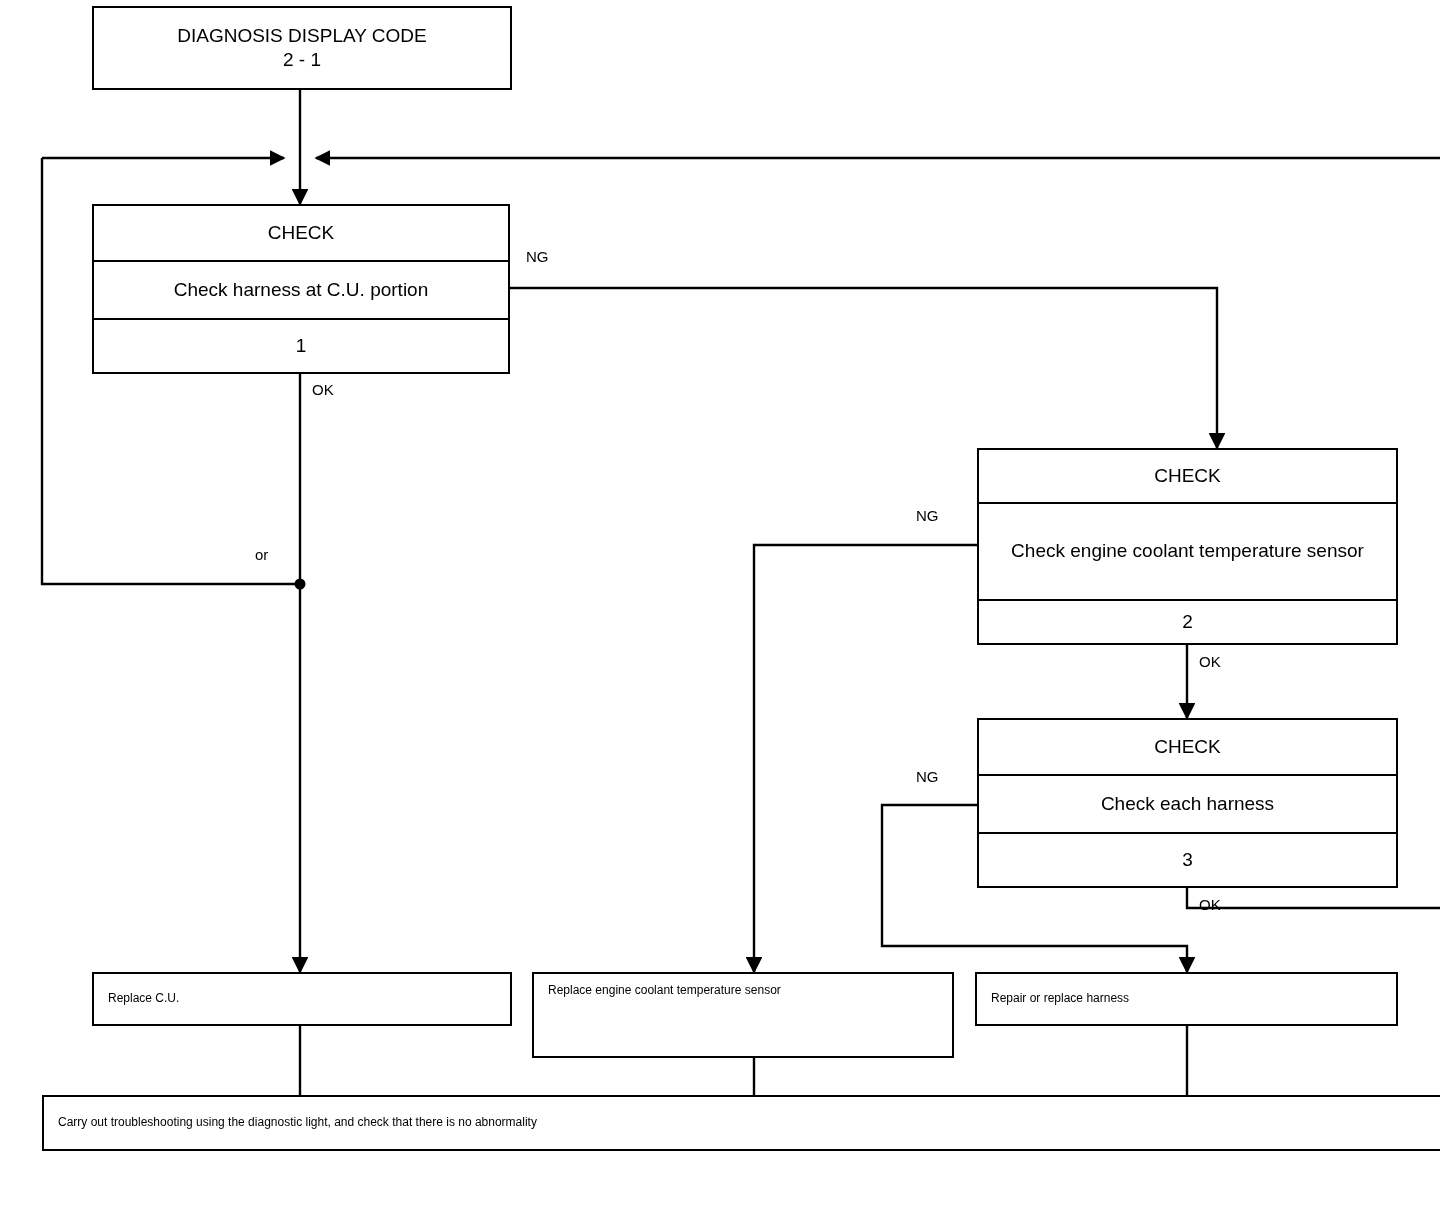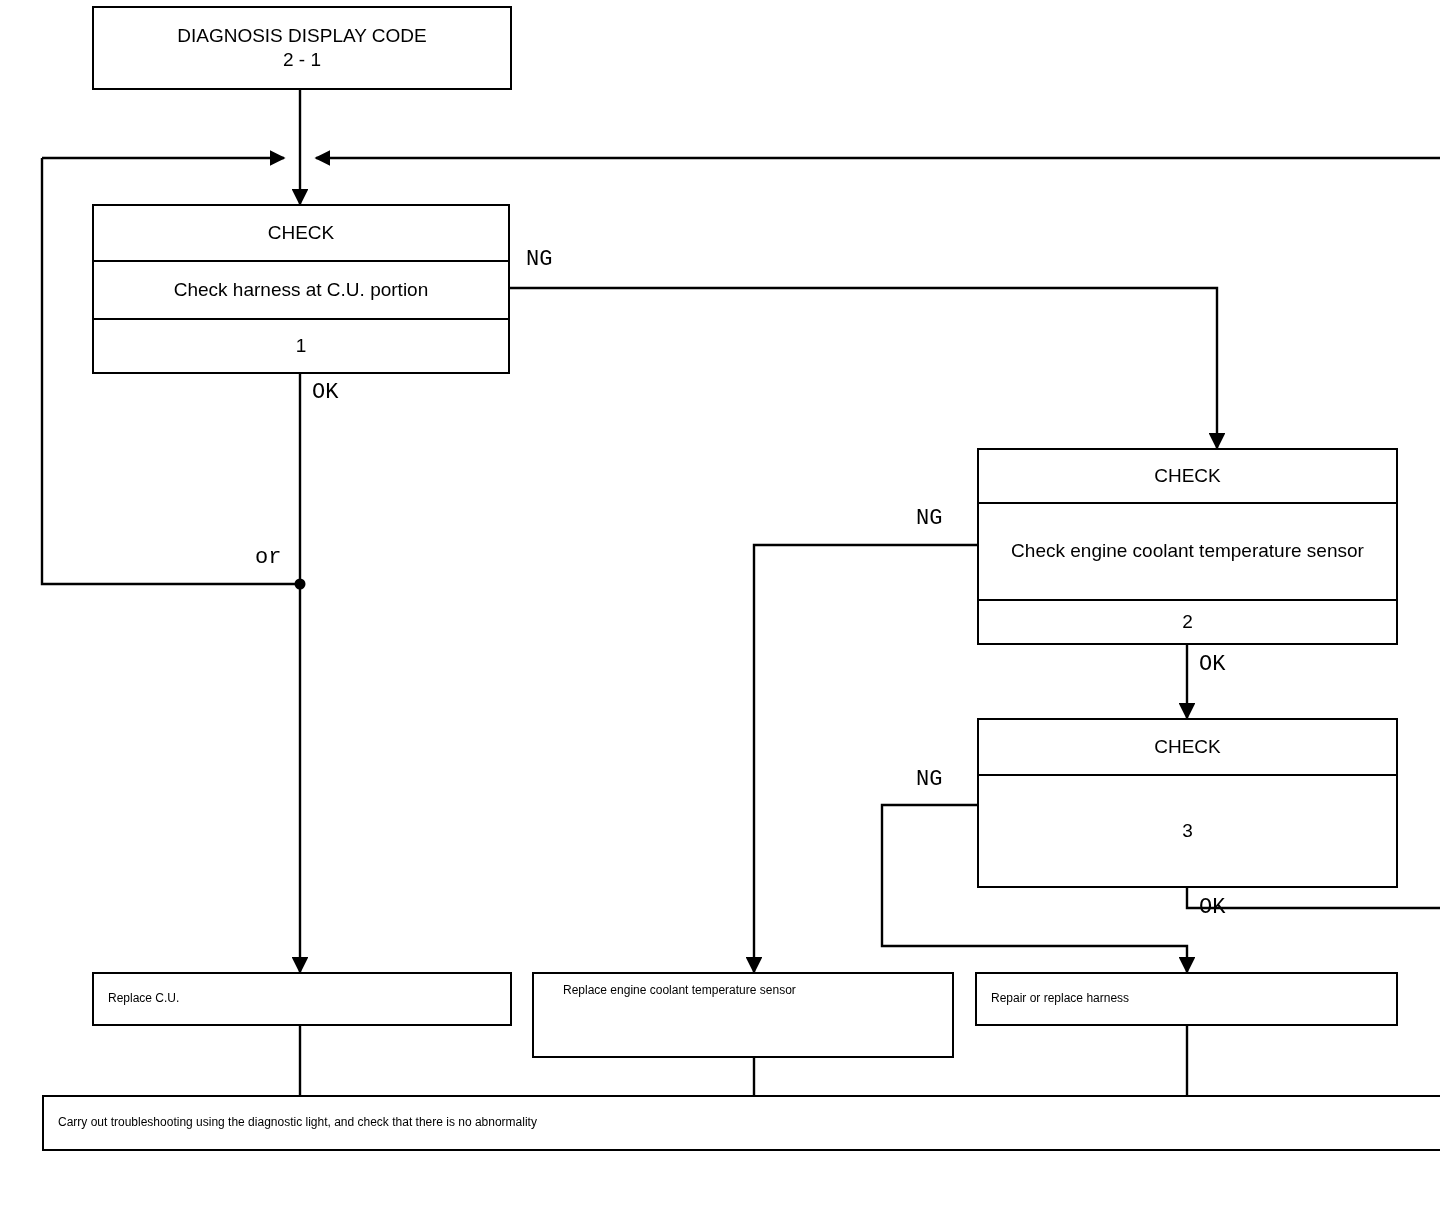--- a/index.html
+++ b/index.html
@@ -61,25 +61,24 @@
     text-align: left;
     padding: 9px 14px;
     font-size: 12px;
     line-height: 1.32;
   }
   .node.plain.center .body {
     align-items: center;
   }
   .edge-label {
     position: absolute;
-    font-size: 22px;
+    font-size: 15px;
     line-height: 1;
     white-space: nowrap;
     background: transparent;
-    font-family: Liberation Mono, monospace;
   }
 </style>
 </head>
 <body>
 
 <div id="page">
 
   <svg id="wires" viewBox="0 0 1440 1208" width="1440" height="1208">
     <defs>
       <marker id="arrow" viewBox="0 0 10 10" refX="9" refY="5" markerWidth="7" markerHeight="7" orient="auto-start-reverse">
@@ -135,28 +134,29 @@
   </div>
 
   <div class="node" style="left:945px; top:448px; width:421px; height:197px;">
     <div class="row" style="height:52px;">CHECK</div>
     <div class="row" style="height:97px;">Check engine coolant temperature sensor</div>
     <div class="row" style="flex:1;">2</div>
   </div>
 
   <div class="node" style="left:945px; top:718px; width:421px; height:170px;">
     <div class="row" style="height:54px;">CHECK</div>
+    <div class="row" style="height:58px;">Check each harness</div>
     <div class="row" style="flex:1;">3</div>
   </div>
 
   <div class="node plain center" style="left:60px; top:972px; width:420px; height:54px;">
     <div class="body">Replace C.U.</div>
   </div>
 
-  <div class="node plain" style="left:500px; top:972px; width:422px; height:86px;padding-left:15px;">
+  <div class="node plain" style="left:500px; top:972px; width:422px; height:86px;">
     <div class="body">Replace engine coolant temperature sensor</div>
   </div>
 
   <div class="node plain center" style="left:943px; top:972px; width:423px; height:54px;">
     <div class="body">Repair or replace harness</div>
   </div>
 
   <div class="node plain center" style="left:10px; top:1095px; width:1408px; height:56px;">
     <div class="body">Carry out troubleshooting using the diagnostic light, and check that there is no abnormality</div>
   </div>

